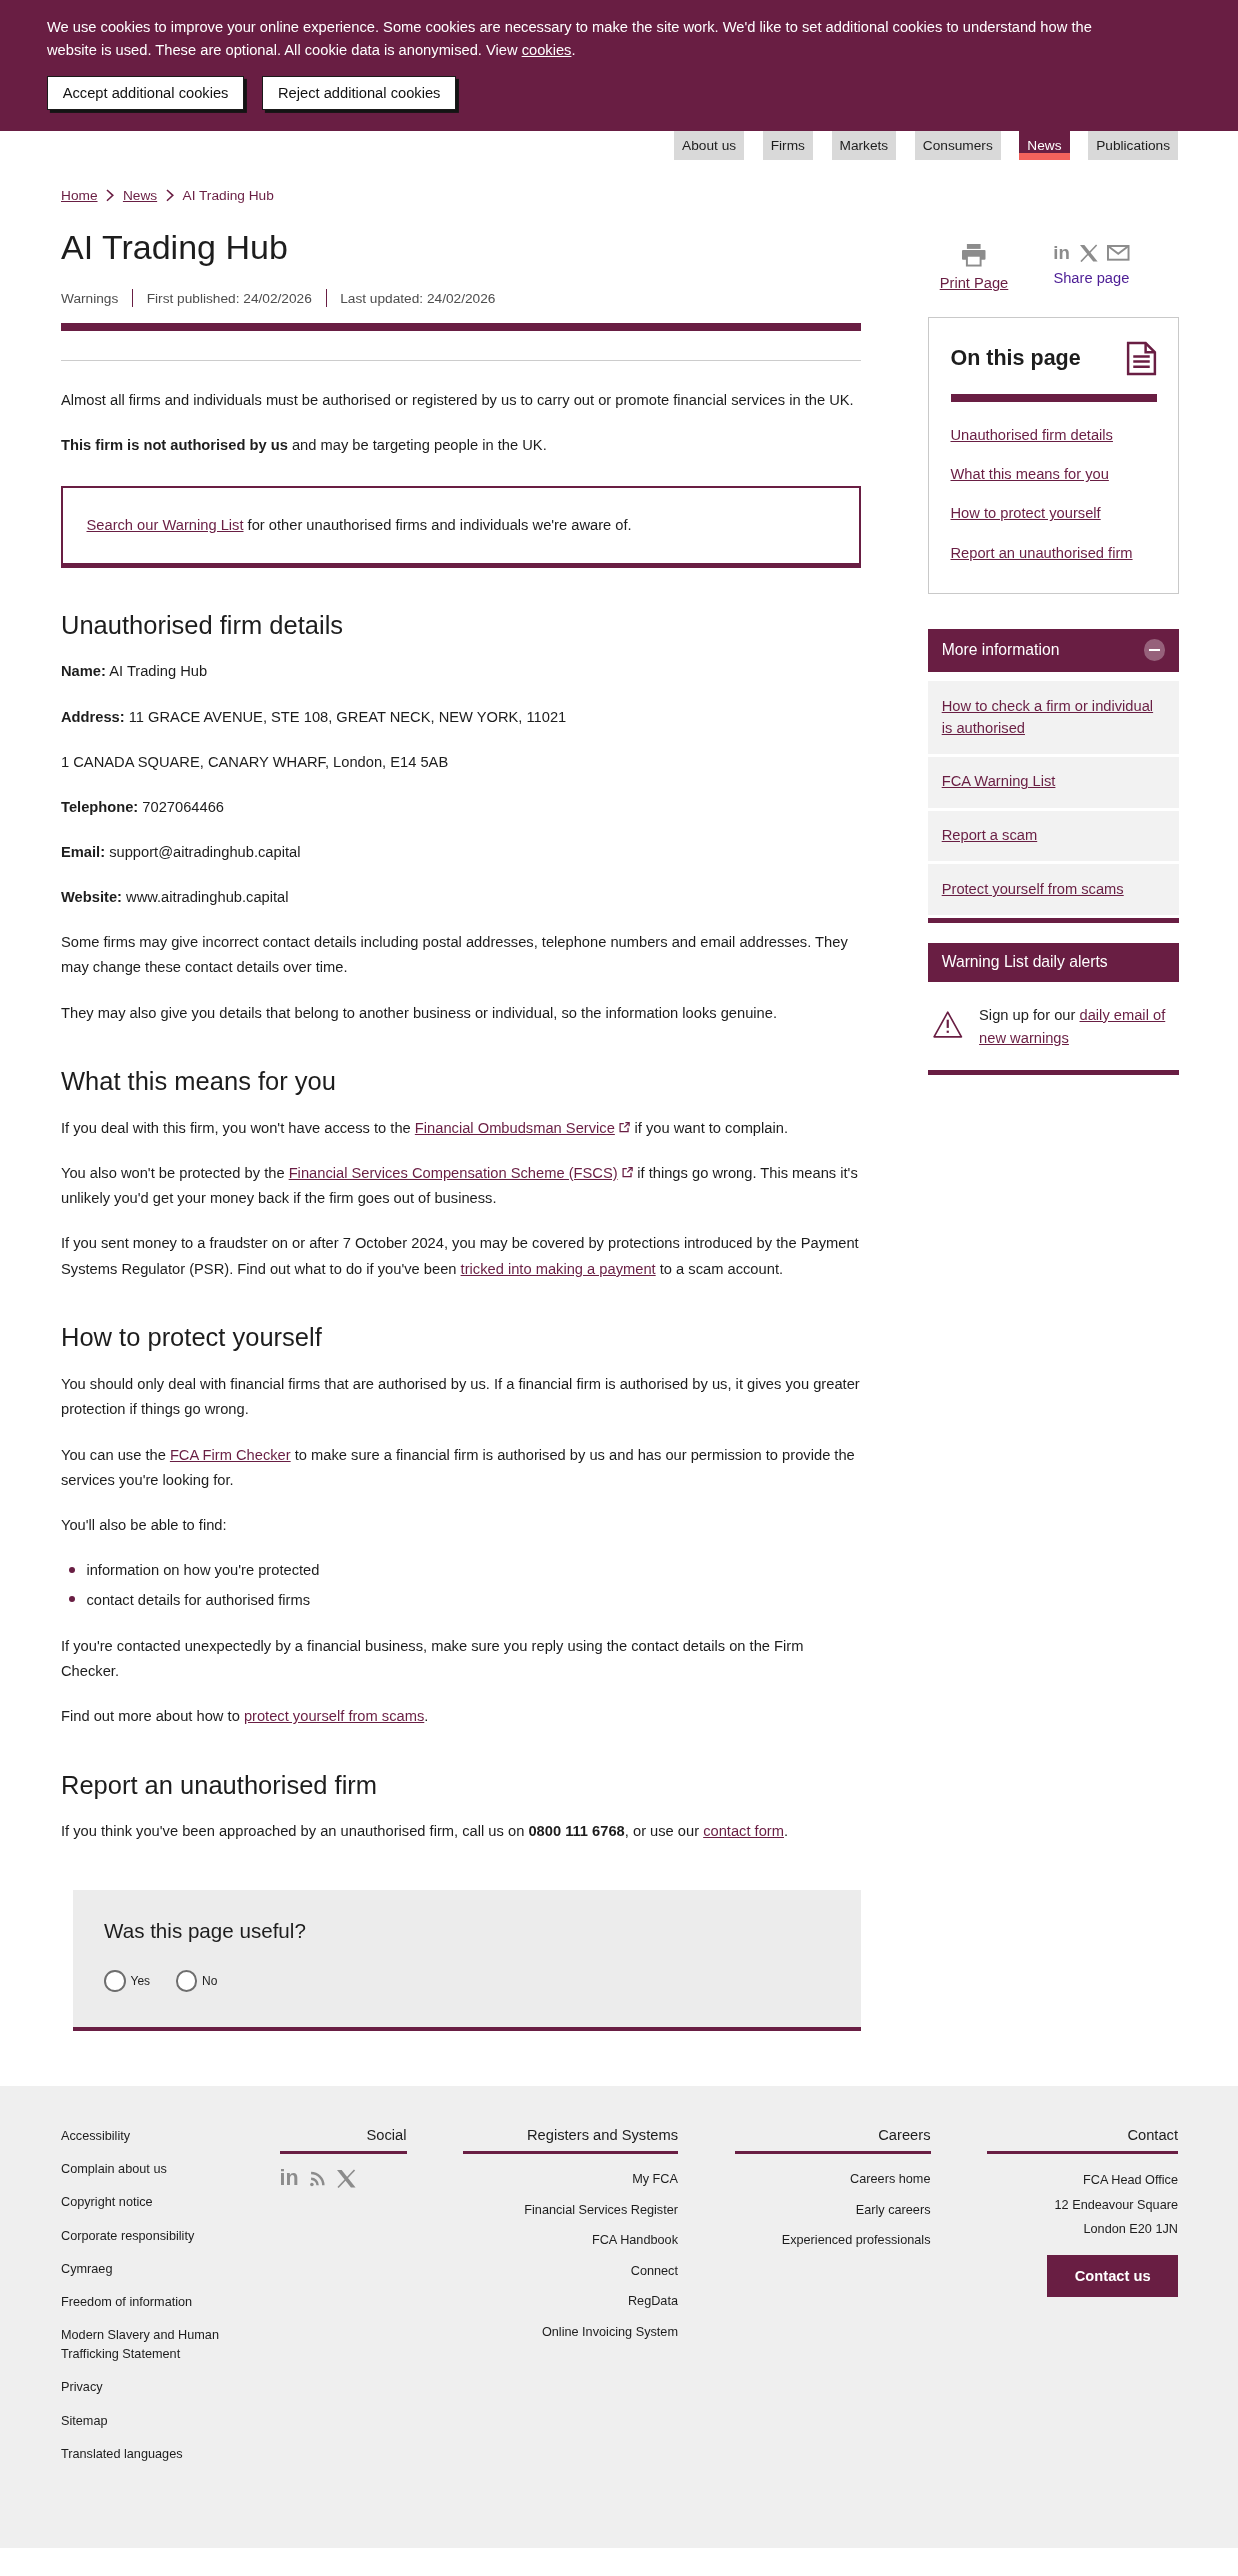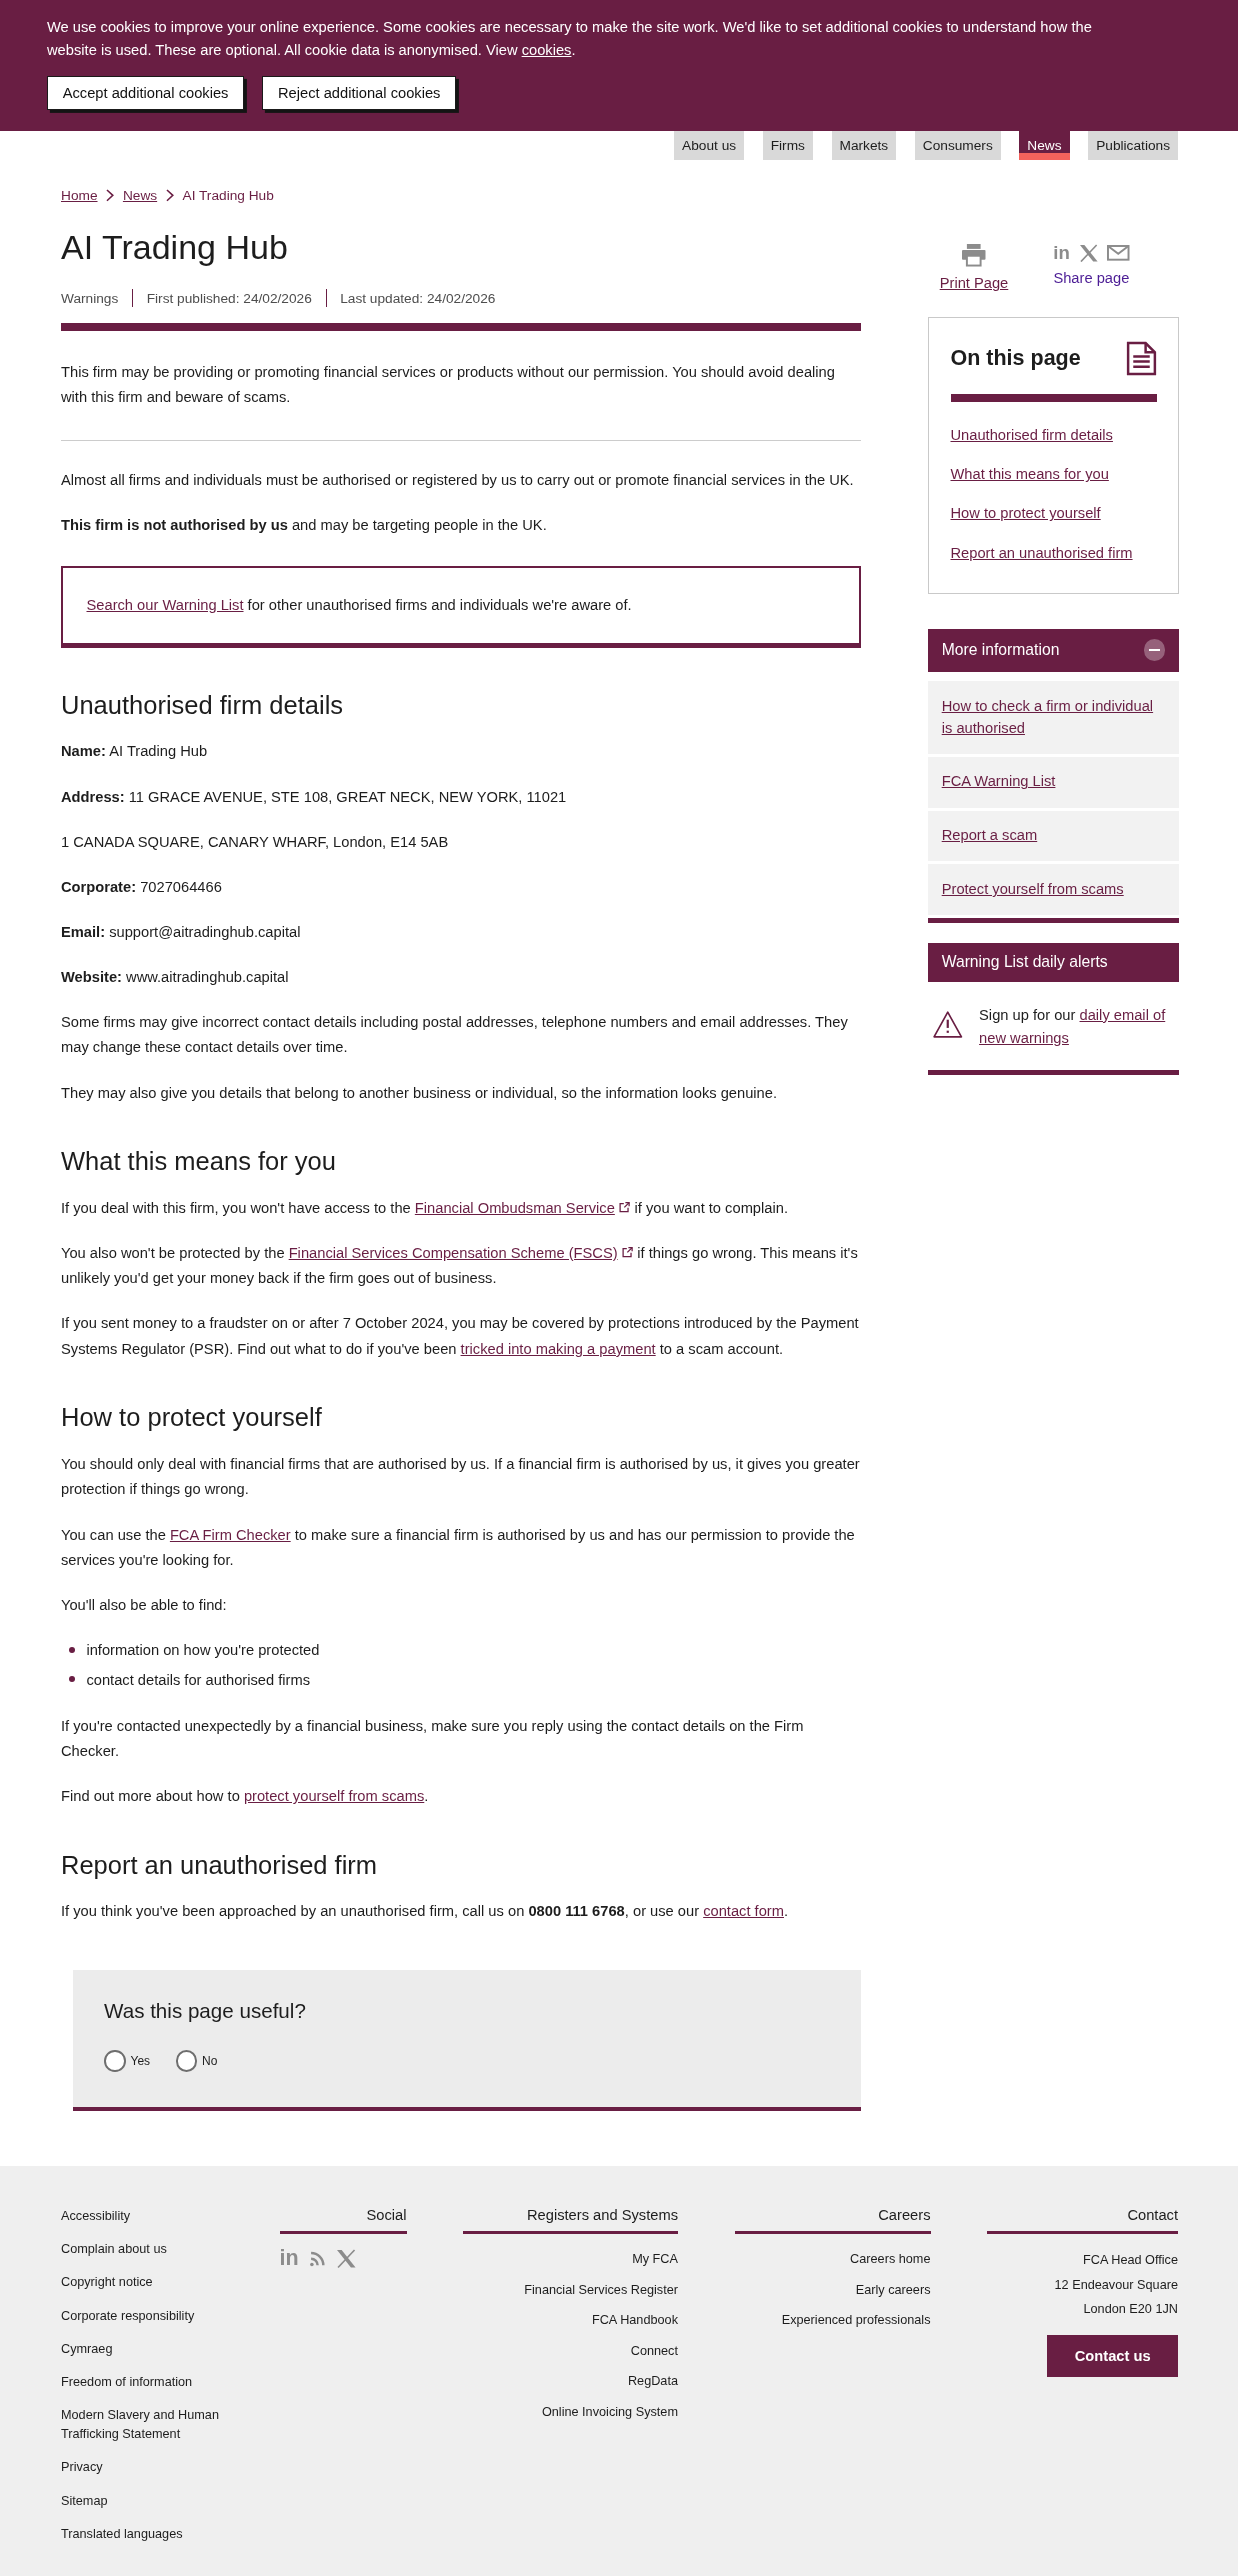--- a/index.html
+++ b/index.html
@@ -171,36 +171,35 @@
       <div class="meta-row">
         <span>Warnings</span>
         <span class="vsep"></span>
         <span>First published: 24/02/2026</span>
         <span class="vsep"></span>
         <span>Last updated: 24/02/2026</span>
       </div>
 
       <div class="rule-thick"></div>
 
-      <p class="lead">This firm may be providing or promoting financial services or products without our permission. You should avoid dealing with this firm and beware of scams.</p>
 
       <hr class="thin">
 
       <p>Almost all firms and individuals must be authorised or registered by us to carry out or promote financial services in the UK.</p>
       <p><strong>This firm is not authorised by us</strong><span> and may be targeting people in the UK.</span></p>
 
       <div class="callout">
         <a>Search our Warning List</a><span> for other unauthorised firms and individuals we're aware of.</span>
       </div>
 
       <h2>Unauthorised firm details</h2>
       <p><strong>Name:</strong> <span>AI Trading Hub</span></p>
       <p><strong>Address:</strong> <span>11 GRACE AVENUE, STE 108, GREAT NECK, NEW YORK, 11021</span></p>
       <p>1 CANADA SQUARE, CANARY WHARF, London, E14 5AB</p>
-      <p><strong>Corporate:</strong> <span>7027064466</span></p>
+      <p><strong>Telephone:</strong> <span>7027064466</span></p>
       <p><strong>Email:</strong> <span>support@aitradinghub.capital</span></p>
       <p><strong>Website:</strong> <span>www.aitradinghub.capital</span></p>
       <p>Some firms may give incorrect contact details including postal addresses, telephone numbers and email addresses. They may change these contact details over time.</p>
       <p>They may also give you details that belong to another business or individual, so the information looks genuine.</p>
 
       <h2>What this means for you</h2>
       <p><span>If you deal with this firm, you won't have access to the </span><a>Financial Ombudsman Service</a><svg class="ext-ic" width="12.7" height="12.7" viewBox="0 0 24 24" fill="none" stroke="#691E43" stroke-width="2.4">
             <path d="M19 13v7H4V5h7"></path>
             <path d="M14 3h7v7"></path>
             <path d="M21 3l-9 9"></path>

